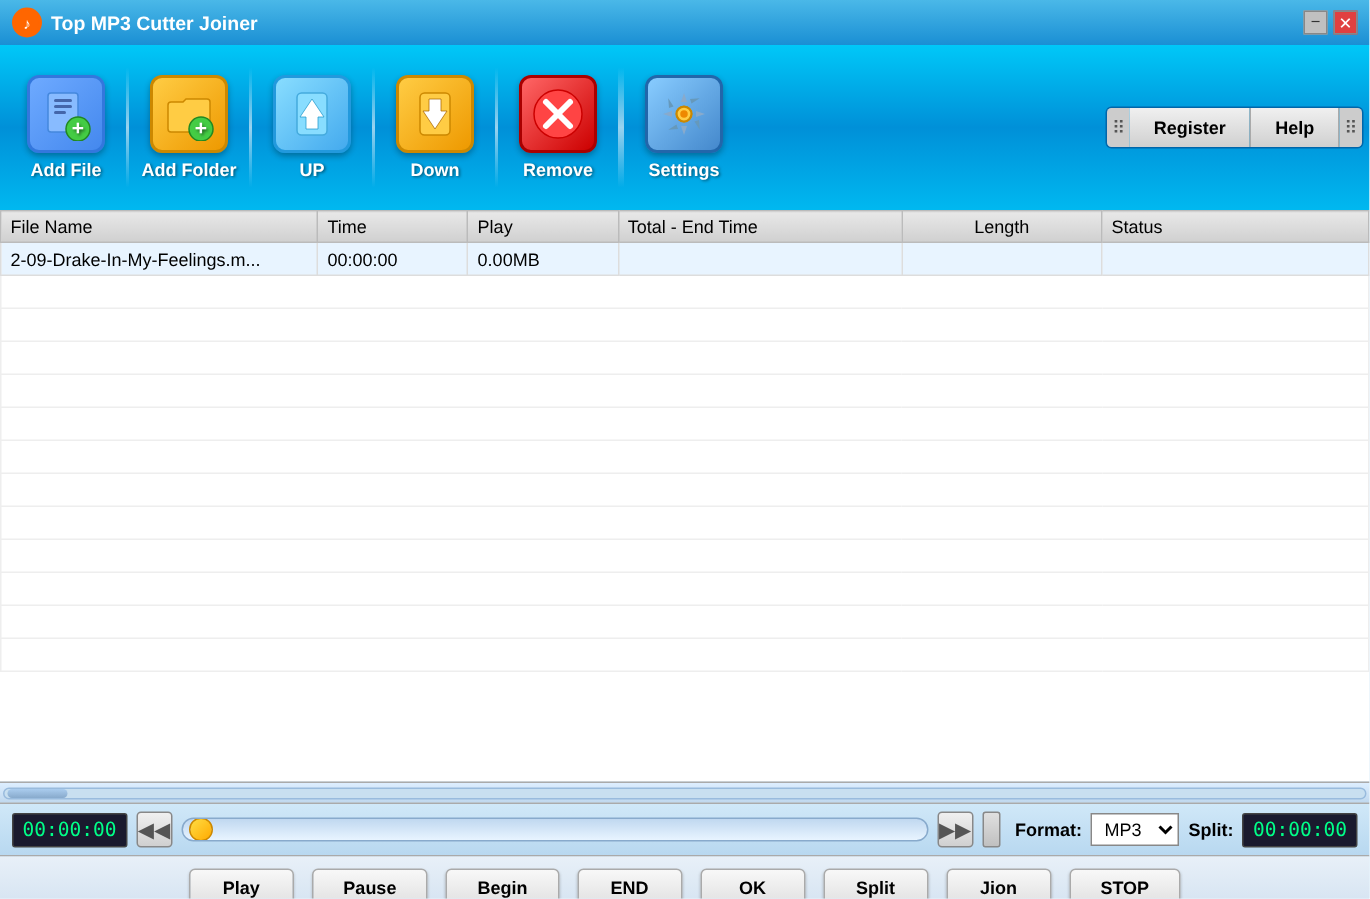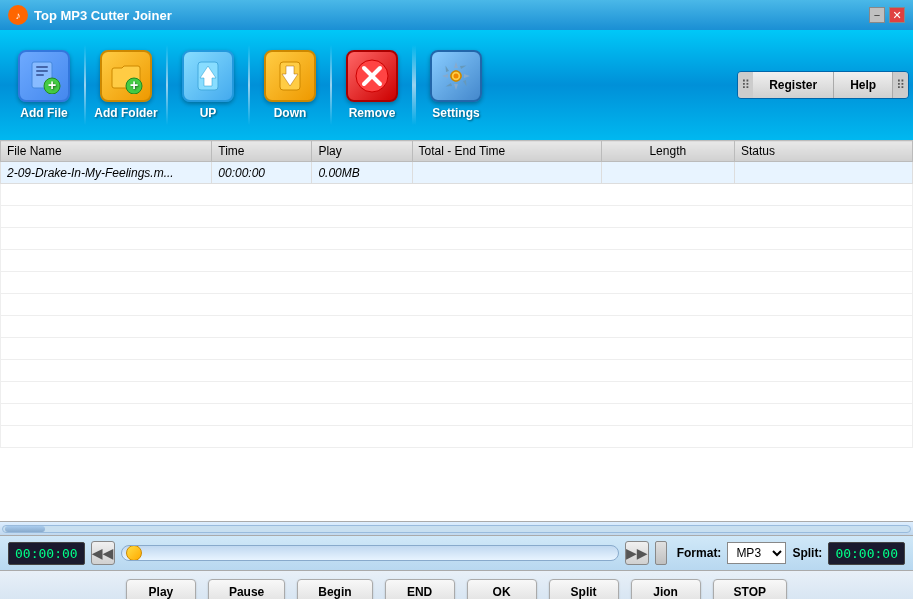--- a/index.html
+++ b/index.html
@@ -187,21 +187,21 @@
       text-align: left;
       font-weight: normal;
       white-space: nowrap;
     }
     .file-table td {
       border: 1px solid #ddd;
       padding: 3px 6px;
       white-space: nowrap;
       height: 22px;
     }
-    .file-table tr:first-child td { background: #e8f4ff; font-style: italic; }
+    .file-table tr:first-child td { background: #e8f4ff; }
 
     
     .seek-bar-area {
       height: 36px;
       background: linear-gradient(to bottom, #d0e8f8, #b8d8f0);
       border-top: 1px solid #aaa;
       border-bottom: 1px solid #aaa;
       display: flex;
       align-items: center;
       padding: 0 8px;

